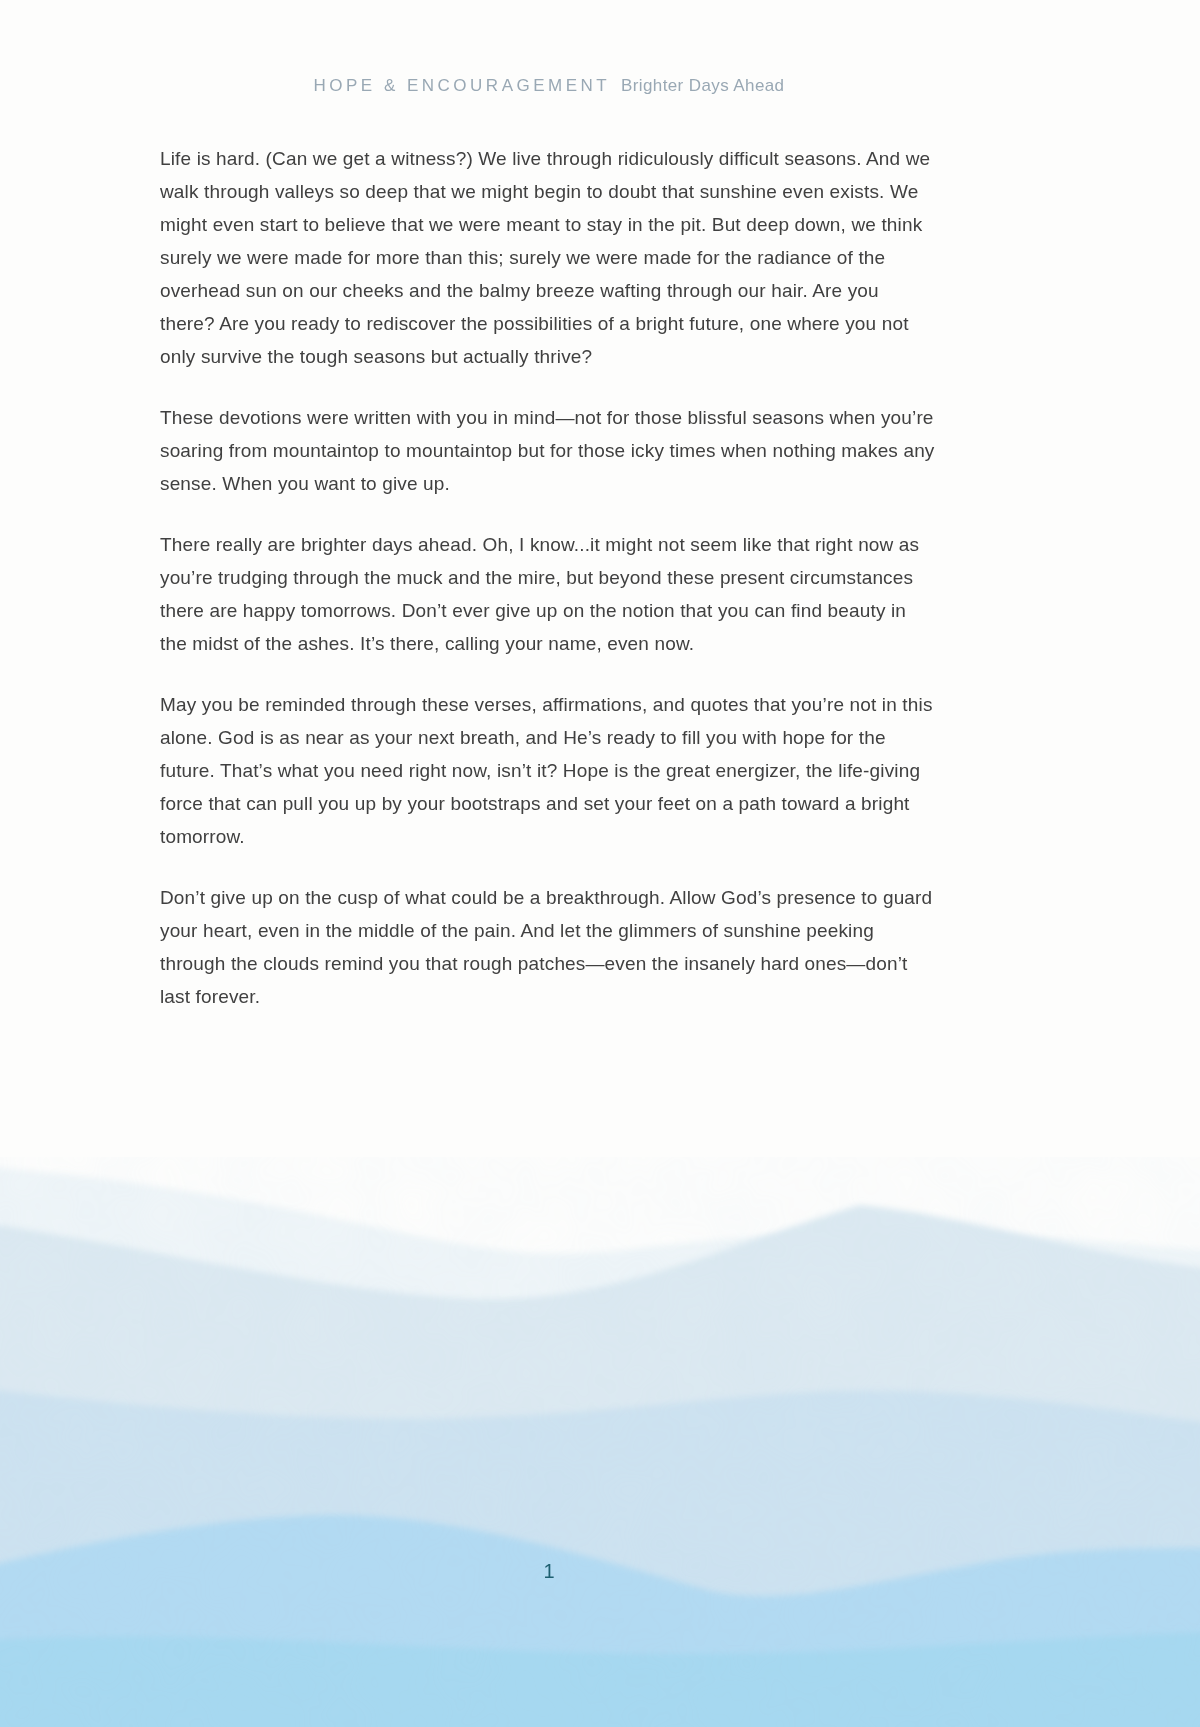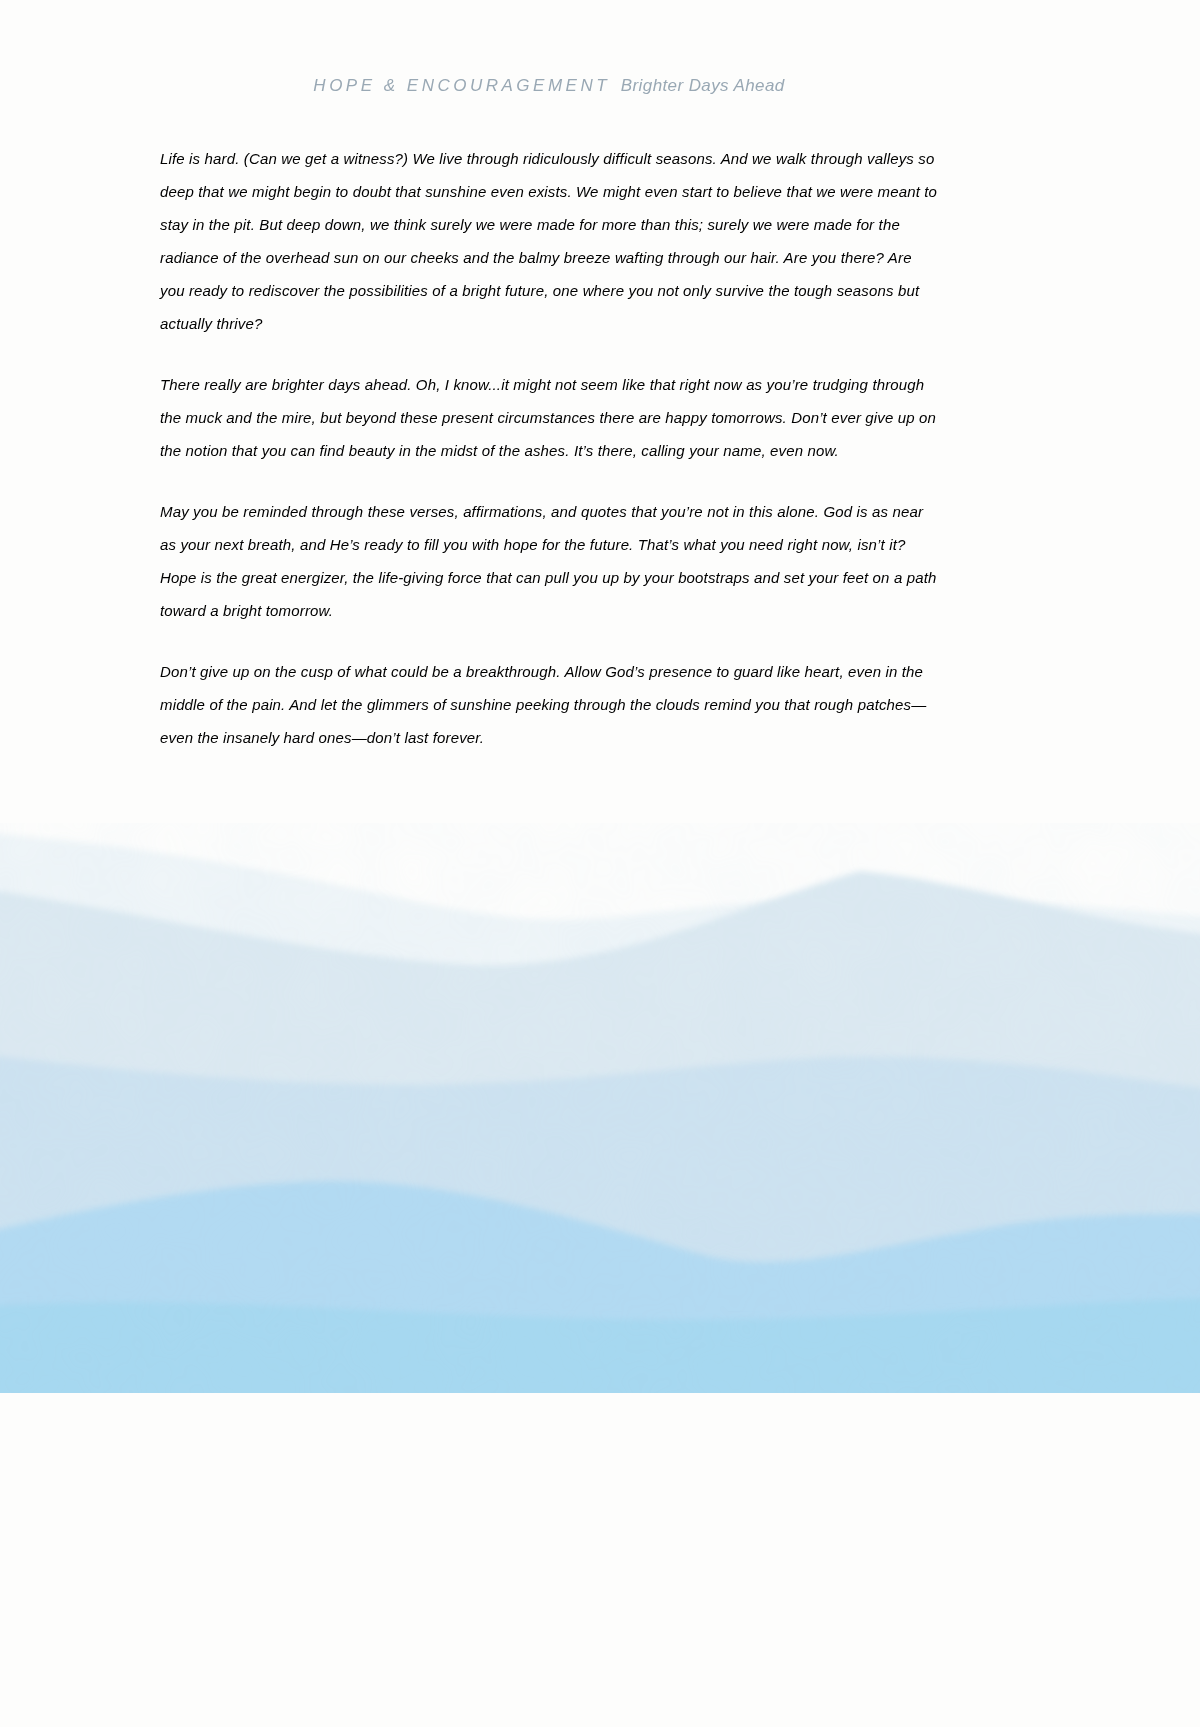--- a/index.html
+++ b/index.html
@@ -7,23 +7,22 @@
     width: 1200px;
     height: 1727px;
     background: #fdfdfc;
     overflow: hidden;
     font-family: "Liberation Sans", sans-serif;
     position: relative;
   }
   .page {
     position: relative;
     width: 1200px;
-    height: 1393px;
+    height: 1727px;
     overflow: hidden;
-    font-style: italic;
   }
   
   .waves {
     position: absolute;
     left: 0;
     bottom: 0;
     width: 1200px;
     height: 620px;
     display: block;
     pointer-events: none;
@@ -57,24 +56,24 @@
     font-weight: 200;
     font-size: 58px;
     letter-spacing: 5px;
     color: #226b78;
   }
   .body-copy {
     margin-top: 46px;
   }
   .body-copy p {
     margin: 0 0 28px 0;
-    font-size: 15px;
+    font-size: 19px;
     line-height: 33px;
     letter-spacing: 0.15px;
-    color: #000000;
+    color: #404040;
   }
   .page-number {
     position: absolute;
     top: 1560px;
     left: 0;
     width: 100%;
     text-align: center;
     font-size: 20px;
     color: #1d5f70;
   }
@@ -111,21 +110,22 @@
   <div class="content">
 
     <div class="running-head">
       <span class="series">HOPE &amp; ENCOURAGEMENT</span>
       <span class="book">Brighter Days Ahead</span>
     </div>
 
 
     <div class="body-copy">
       <p>Life is hard. (Can we get a witness?) We live through ridiculously difficult seasons. And we walk through valleys so deep that we might begin to doubt that sunshine even exists. We might even start to believe that we were meant to stay in the pit. But deep down, we think surely we were made for more than this; surely we were made for the radiance of the overhead sun on our cheeks and the balmy breeze wafting through our hair. Are you there? Are you ready to rediscover the possibilities of a bright future, one where you not only survive the tough seasons but actually thrive?</p>
+      <p>These devotions were written with you in mind—not for those blissful seasons when you’re soaring from mountaintop to mountaintop but for those icky times when nothing makes any sense. When you want to give up.</p>
       <p>There really are brighter days ahead. Oh, I know...it might not seem like that right now as you’re trudging through the muck and the mire, but beyond these present circumstances there are happy tomorrows. Don’t ever give up on the notion that you can find beauty in the midst of the ashes. It’s there, calling your name, even now.</p>
       <p>May you be reminded through these verses, affirmations, and quotes that you’re not in this alone. God is as near as your next breath, and He’s ready to fill you with hope for the future. That’s what you need right now, isn’t it? Hope is the great energizer, the life-giving force that can pull you up by your bootstraps and set your feet on a path toward a bright tomorrow.</p>
-      <p>Don’t give up on the cusp of what could be a breakthrough. Allow God’s presence to guard like heart, even in the middle of the pain. And let the glimmers of sunshine peeking through the clouds remind you that rough patches—even the insanely hard ones—don’t last forever.</p>
+      <p>Don’t give up on the cusp of what could be a breakthrough. Allow God’s presence to guard your heart, even in the middle of the pain. And let the glimmers of sunshine peeking through the clouds remind you that rough patches—even the insanely hard ones—don’t last forever.</p>
     </div>
 
     <div class="page-number">1</div>
 
   </div>
 </div>
 
 </body></html>

